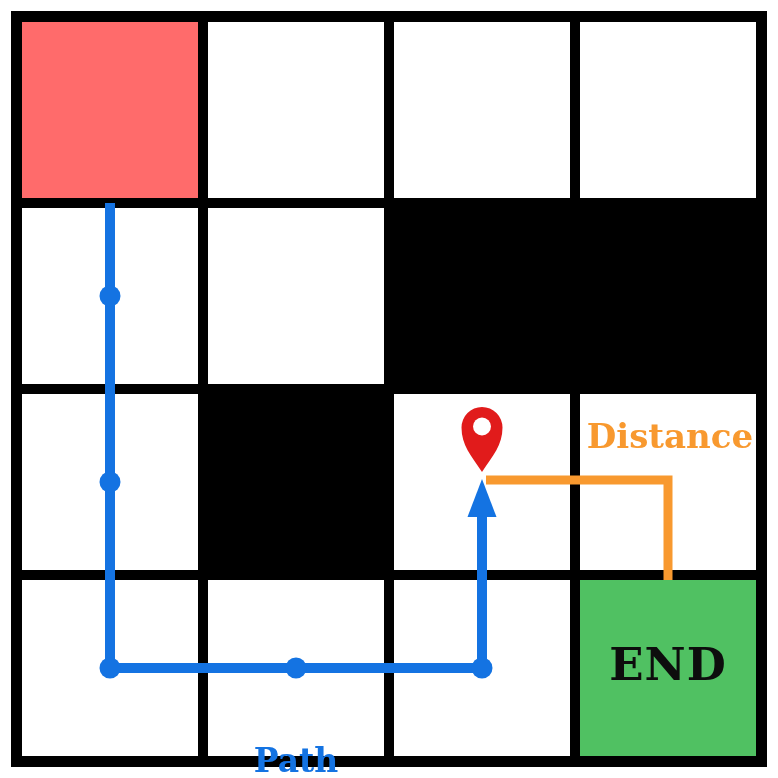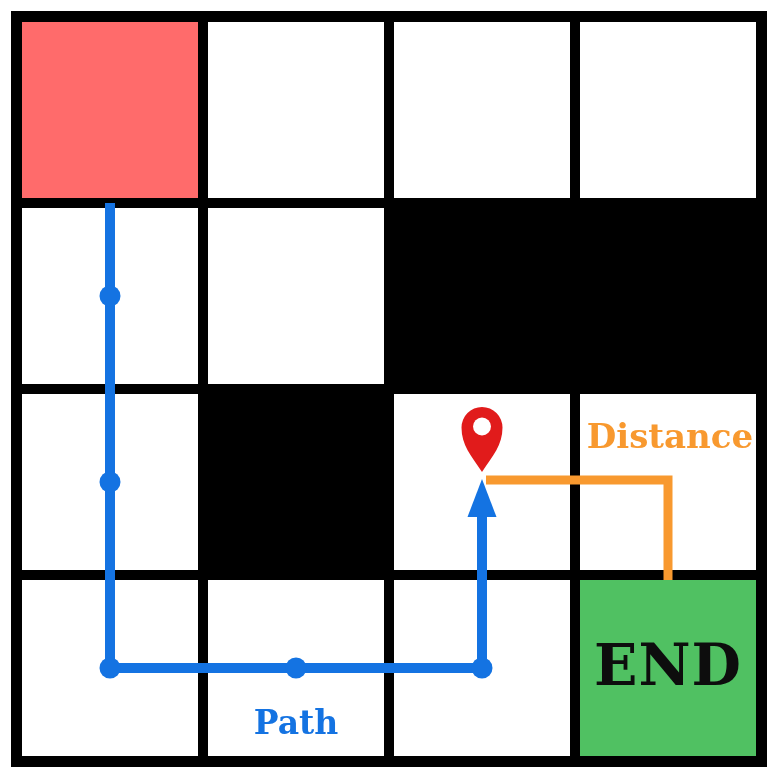--- a/index.html
+++ b/index.html
@@ -47,23 +47,23 @@
     pointer-events:none;
   }
   .label{
     position:absolute;
     transform:translate(-50%,-50%);
     font-weight:bold;
     white-space:nowrap;
     line-height:1;
   }
   .label-start{left:110px;top:101px;font-size:44px;letter-spacing:1px;color:var(--text-black);}
-  .label-end{left:668px;top:664px;font-size:57px;letter-spacing:1px;color:var(--text-black);}
+  .label-end{left:668px;top:664px;font-size:45px;letter-spacing:1px;color:var(--text-black);}
   .label-distance{left:670px;top:436px;font-size:34px;color:var(--distance-orange);}
-  .label-path{left:296px;top:722px;font-size:33px;color:var(--path-blue);}
+  .label-path{left:296px;top:760px;font-size:33px;color:var(--path-blue);}
 </style>
 </head>
 <body>
 
 <div class="page">
 
   <div class="board">
     <div class="maze-grid">
         <div class="cell start"></div>
         <div class="cell open"></div>

